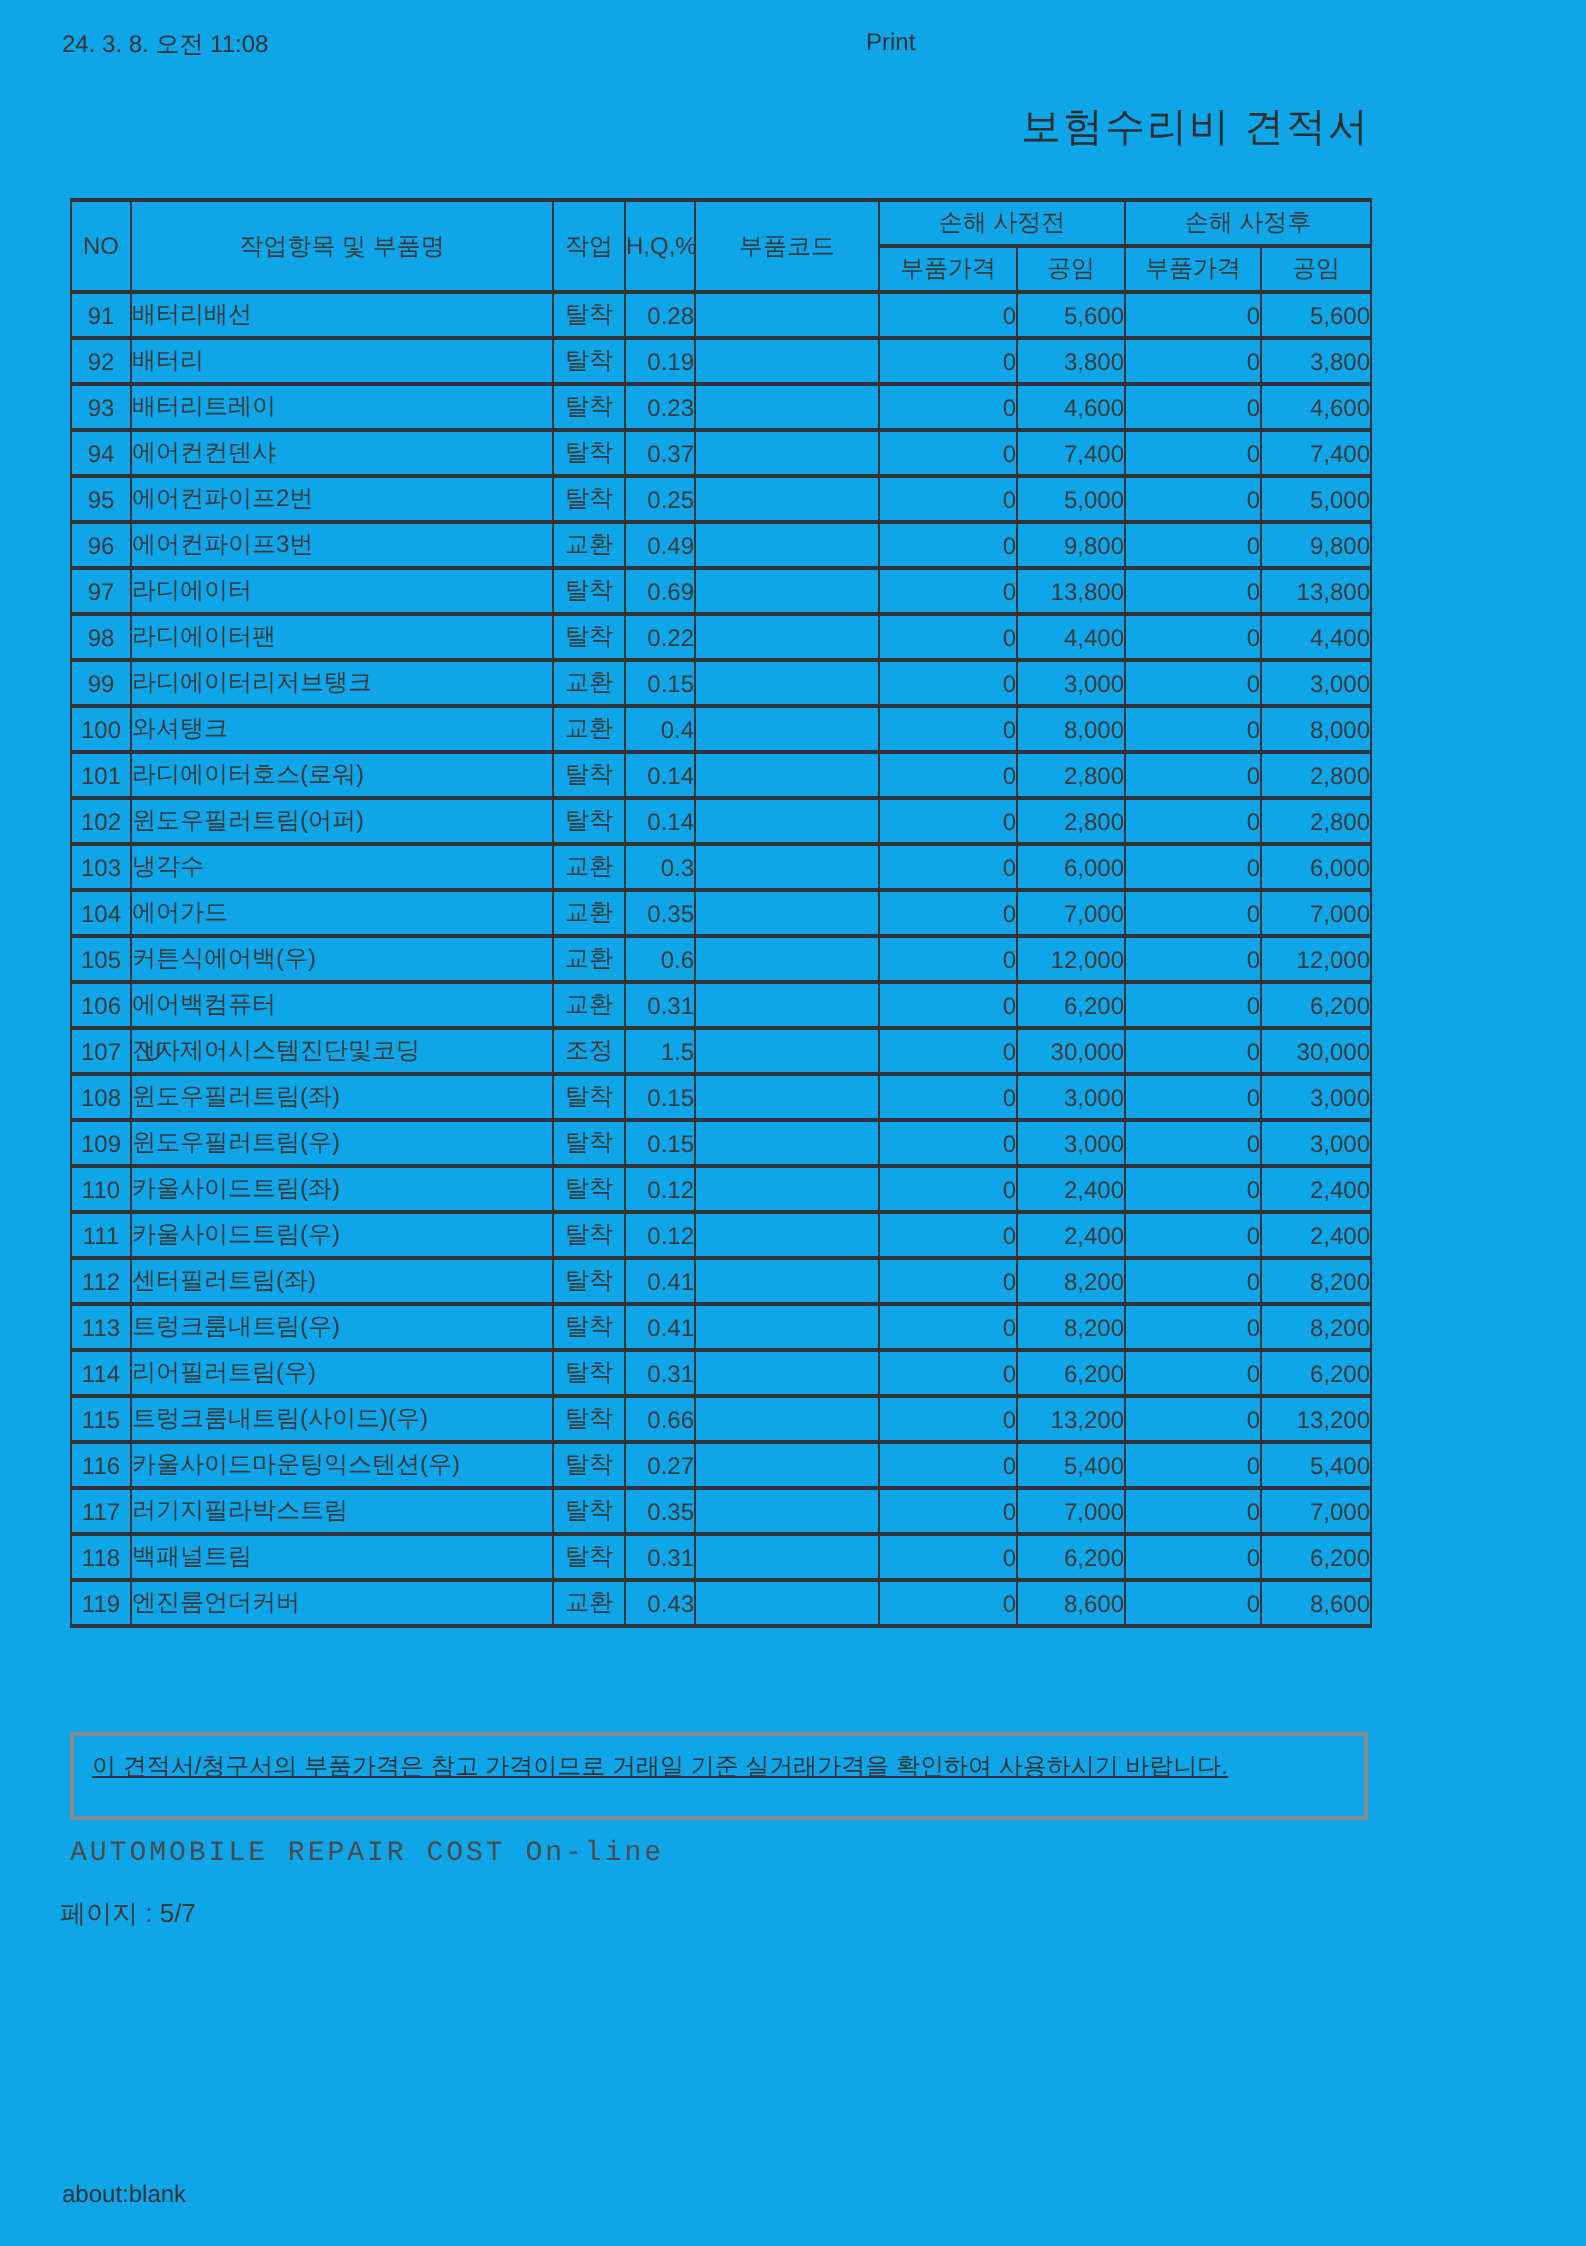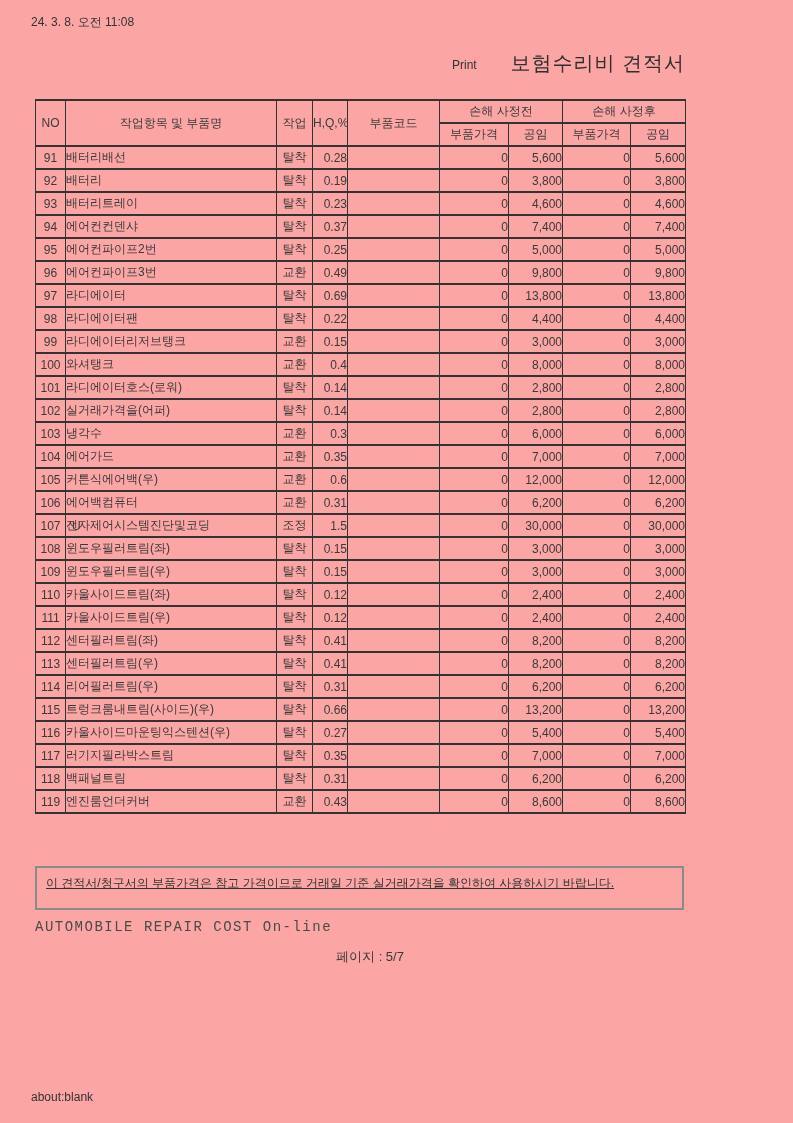--- a/index.html
+++ b/index.html
@@ -1,26 +1,26 @@
 <!DOCTYPE html>
 <html><head>
 <meta charset="utf-8">
 <style>
   html,body{margin:0;padding:0;background:#fff;}
   body{
     width:793px;height:1123px;position:relative;overflow:hidden;
     font-family:"Liberation Sans","DejaVu Sans",sans-serif;
     color:#3a3a3a;
   }
-  .page{position:absolute;inset:0;background:#fca5a5;}
+  .page{position:absolute;inset:0;background:#0ea5e9;}
 
   
   .topbar{position:absolute;top:14px;left:31px;right:31px;height:16px;font-size:12px;color:#333;}
   .topbar .dt{position:absolute;left:0;top:0;}
-  .topbar .printlbl{position:absolute;left:421px;top:0;margin-top:44px;}
+  .topbar .printlbl{position:absolute;left:402px;top:0;}
 
   
   .doc-title{
     position:absolute;top:50px;left:35px;width:650px;
     text-align:right;font-size:20px;font-weight:400;color:#2e2e2e;
     letter-spacing:1px;margin:0;
   }
 
   
   table.estimate{
@@ -57,21 +57,21 @@
     border:2px solid #8a8a8a;box-sizing:border-box;
     font-size:12px;color:#333;text-decoration:underline;
   }
   .notice-box span{display:block;padding:7px 9px 0 9px;}
 
   .brand-line{
     position:absolute;top:919px;left:35px;width:650px;text-align:left;
     font-size:14px;letter-spacing:1.5px;color:#4a4a4a;font-family:Liberation Mono, monospace;
   }
   .page-line{
-    position:absolute;top:948px;left:45px;width:650px;text-align:center;
+    position:absolute;top:948px;left:30px;width:650px;text-align:left;
     font-size:13px;color:#3a3a3a;
   }
 
   
   .footer{position:absolute;top:1090px;left:31px;right:36px;height:16px;font-size:12px;color:#333;}
   .footer .left{position:absolute;left:0;top:0;}
   .footer .right{position:absolute;right:0;top:14px;margin-top:48px;}
 </style>
 </head>
 <body>
@@ -231,21 +231,21 @@
           <td class="work">탈착</td>
           <td class="hq">0.14</td>
           <td class="code"></td>
           <td class="num">0</td>
           <td class="num">2,800</td>
           <td class="num">0</td>
           <td class="num">2,800</td>
         </tr>
         <tr>
           <td class="no">102</td>
-          <td class="item">실거래가격을(어퍼)</td>
+          <td class="item">윈도우필러트림(어퍼)</td>
           <td class="work">탈착</td>
           <td class="hq">0.14</td>
           <td class="code"></td>
           <td class="num">0</td>
           <td class="num">2,800</td>
           <td class="num">0</td>
           <td class="num">2,800</td>
         </tr>
         <tr>
           <td class="no">103</td>
@@ -352,21 +352,21 @@
           <td class="work">탈착</td>
           <td class="hq">0.41</td>
           <td class="code"></td>
           <td class="num">0</td>
           <td class="num">8,200</td>
           <td class="num">0</td>
           <td class="num">8,200</td>
         </tr>
         <tr>
           <td class="no">113</td>
-          <td class="item">센터필러트림(우)</td>
+          <td class="item">트렁크룸내트림(우)</td>
           <td class="work">탈착</td>
           <td class="hq">0.41</td>
           <td class="code"></td>
           <td class="num">0</td>
           <td class="num">8,200</td>
           <td class="num">0</td>
           <td class="num">8,200</td>
         </tr>
         <tr>
           <td class="no">114</td>

